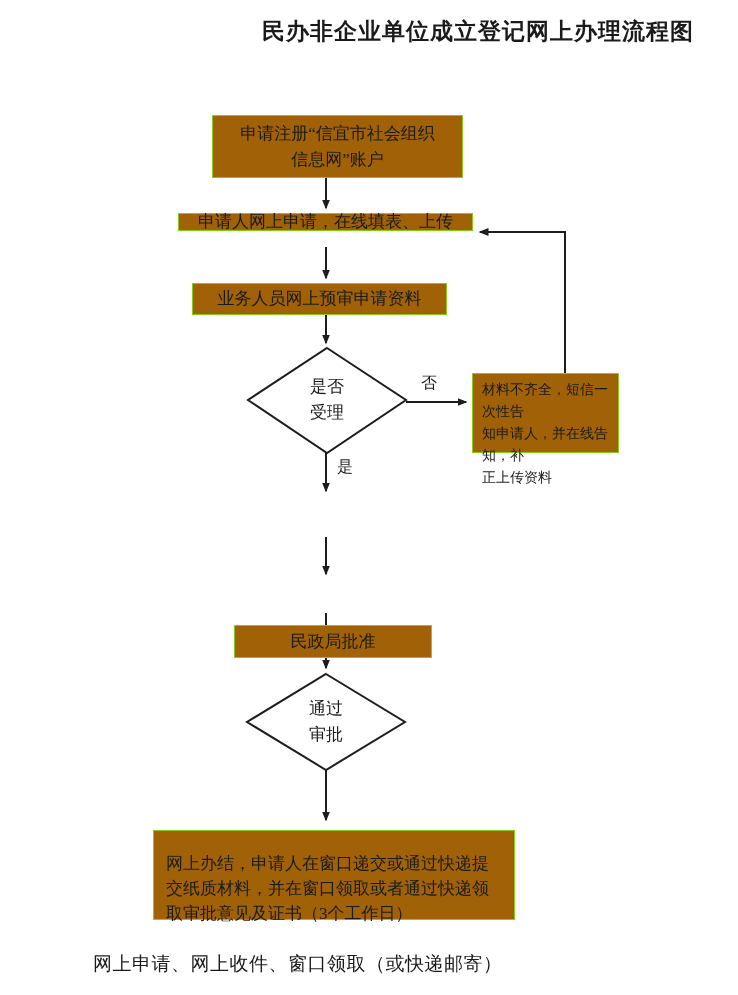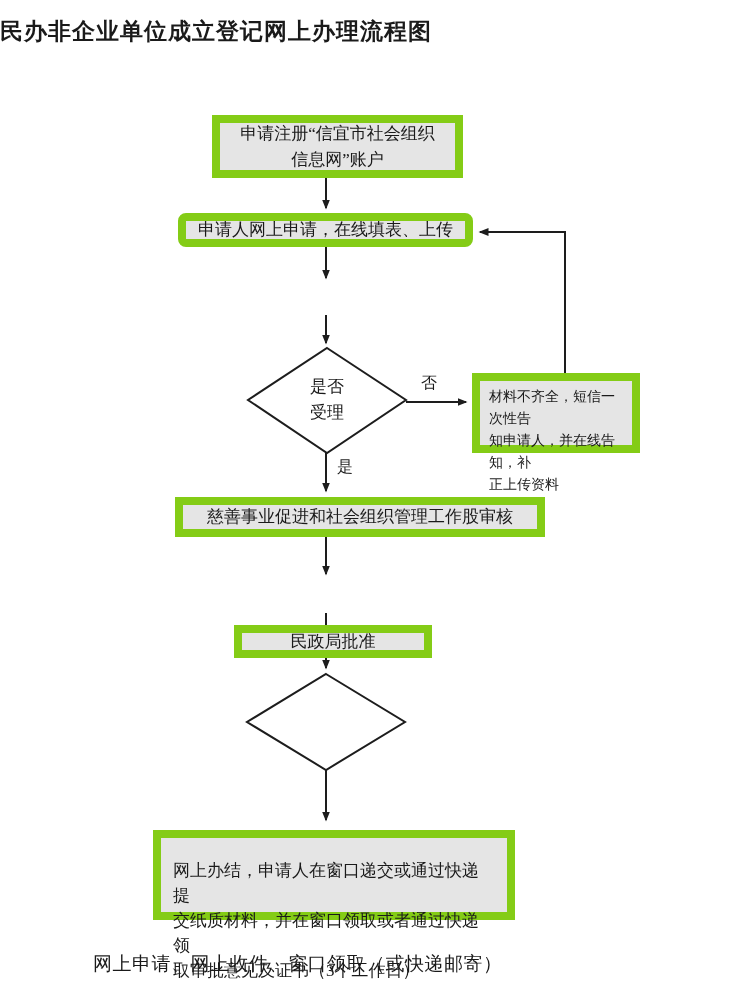--- a/index.html
+++ b/index.html
@@ -14,55 +14,55 @@
     background: #ffffff;
     font-family: "Liberation Serif", serif;
     color: #1a1a1a;
     overflow: hidden;
   }
   .title {
     position: absolute;
     left: 0;
     top: 16px;
     width: 694px;
-    text-align: left;
+    text-align: right;
     font-size: 23px;
     font-weight: bold;
     letter-spacing: 1px;
     white-space: pre-line;
   }
   .connectors {
     position: absolute;
     left: 0;
     top: 0;
     width: 738px;
     height: 995px;
   }
   .box {
     position: absolute;
     box-sizing: border-box;
-    border: 8px solid #84cc16;
-    background: #e5e5e5;
+    border: 1px solid #84cc16;
+    background: #a16207;
     display: flex;
     align-items: center;
     justify-content: center;
     text-align: center;
     font-size: 17px;
     line-height: 1.5;
     white-space: pre-line;
   }
   .box.left-align {
     justify-content: flex-start;
     text-align: left;
     align-items: flex-start;
   }
   .box-register   { left: 212px; top: 115px; width: 251px; height: 63px; }
-  .box-apply      { left: 178px; top: 213px; width: 295px; height: 34px; border-radius: 8px; }
+  .box-apply      { left: 178px; top: 213px; width: 295px; height: 18px; }
   .box-preview    { left: 192px; top: 283px; width: 255px; height: 32px; }
-  .box-supplement { left: 472px; top: 373px; width: 168px; height: 80px;
+  .box-supplement { left: 472px; top: 373px; width: 147px; height: 80px;
                     font-size: 14px; line-height: 22px; padding: 5px 9px; }
   .box-review     { left: 175px; top: 497px; width: 370px; height: 40px; }
   .box-approve    { left: 234px; top: 580px; width: 198px; height: 33px; margin-top: 45px; }
   .box-result     { left: 153px; top: 830px; width: 362px; height: 90px;
                     line-height: 25px; padding: 20px 12px; }
   .diamond-label {
     position: absolute;
     width: 120px;
     text-align: center;
     font-size: 17px;
@@ -114,36 +114,38 @@
       <polygon points="326,674 405,722 326,770 247,722" fill="#ffffff"></polygon>
       <line x1="326" y1="770" x2="326" y2="820" marker-end="url(#arrow)"></line>
     </g>
   </svg>
 
   <div class="box box-register">申请注册“信宜市社会组织
 信息网”账户</div>
 
   <div class="box box-apply">申请人网上申请，在线填表、上传</div>
 
+  <div class="box box-preview">业务人员网上预审申请资料</div>
 
   <div class="diamond-label d1">是否
 受理</div>
 
   <div class="branch-label no">否</div>
 
   <div class="box box-supplement left-align">材料不齐全，短信一次性告
 知申请人，并在线告知，补
 正上传资料</div>
 
   <div class="branch-label yes">是</div>
 
-  <div class="box box-review">慈善事业促进和社会组织管理工作股审核</div>
 
   <div class="box box-approve">民政局批准</div>
 
+  <div class="diamond-label d2">通过
+审批</div>
 
   <div class="box box-result left-align">网上办结，申请人在窗口递交或通过快递提
 交纸质材料，并在窗口领取或者通过快递领
 取审批意见及证书（3个工作日）</div>
 
   <div class="footer">网上申请、网上收件、窗口领取（或快递邮寄）</div>
 
 </div>
 
 </body></html>

